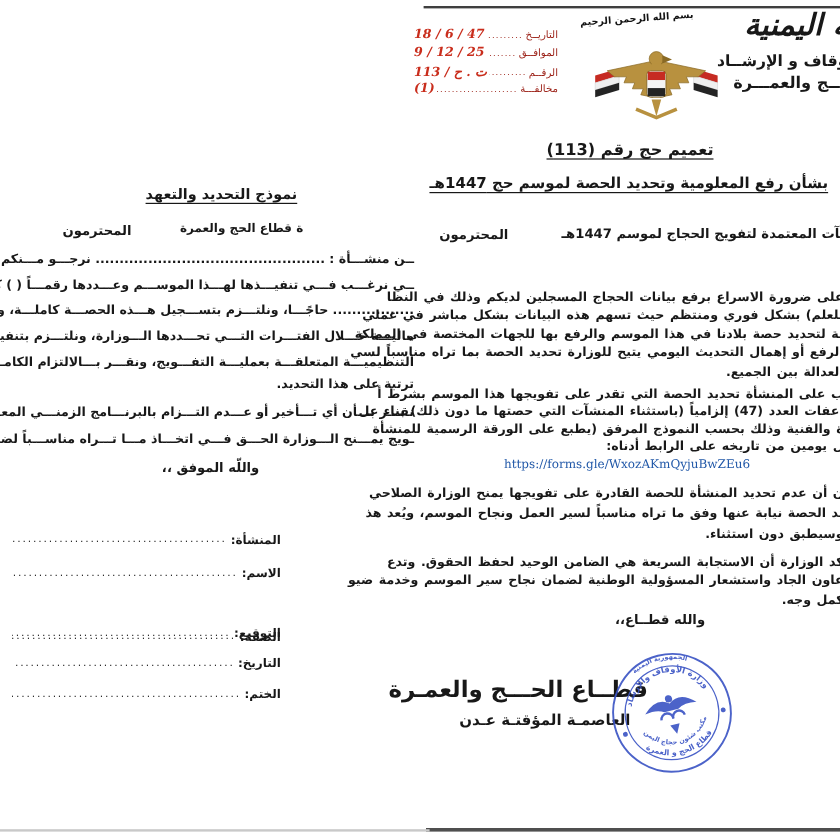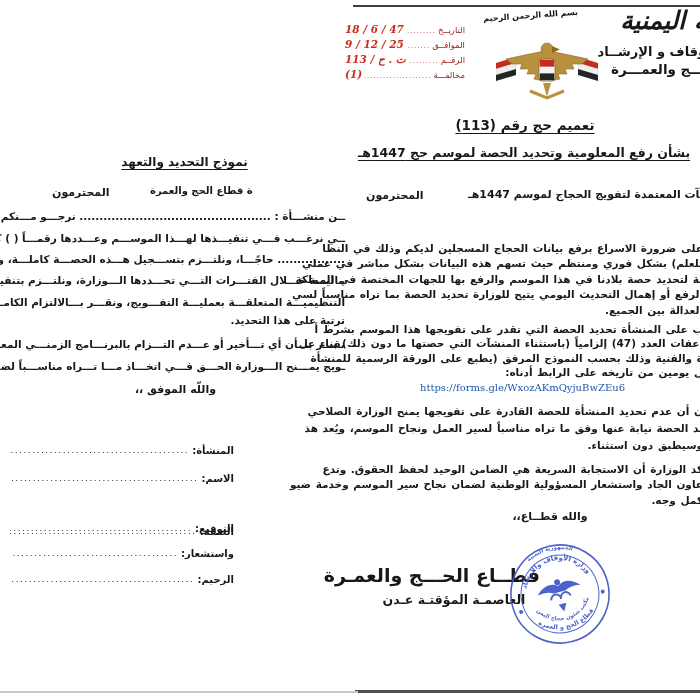--- a/index.html
+++ b/index.html
@@ -199,19 +199,19 @@
 </div>
 <div class="frow" style="top:524px">
   <span class="flabel">الصفة:</span>
   <span class="fdots"></span>
 </div>
 <div class="frow" style="top:521px">
   <span class="flabel">التوقيع:</span>
   <span class="fdots"></span>
 </div>
 <div class="frow" style="top:546px">
-  <span class="flabel">واستشعار:</span>
+  <span class="flabel">التاريخ:</span>
   <span class="fdots"></span>
 </div>
 <div class="frow" style="top:572px">
-  <span class="flabel">الرحيم:</span>
+  <span class="flabel">الختم:</span>
   <span class="fdots"></span>
 </div>
 
 </body></html>

